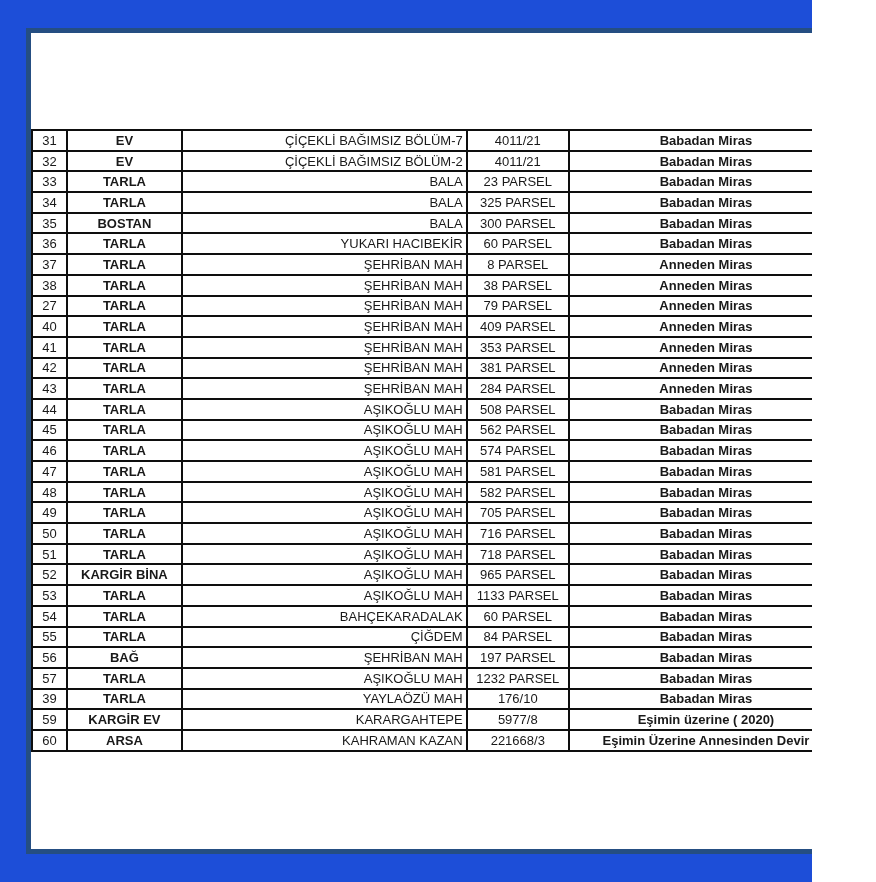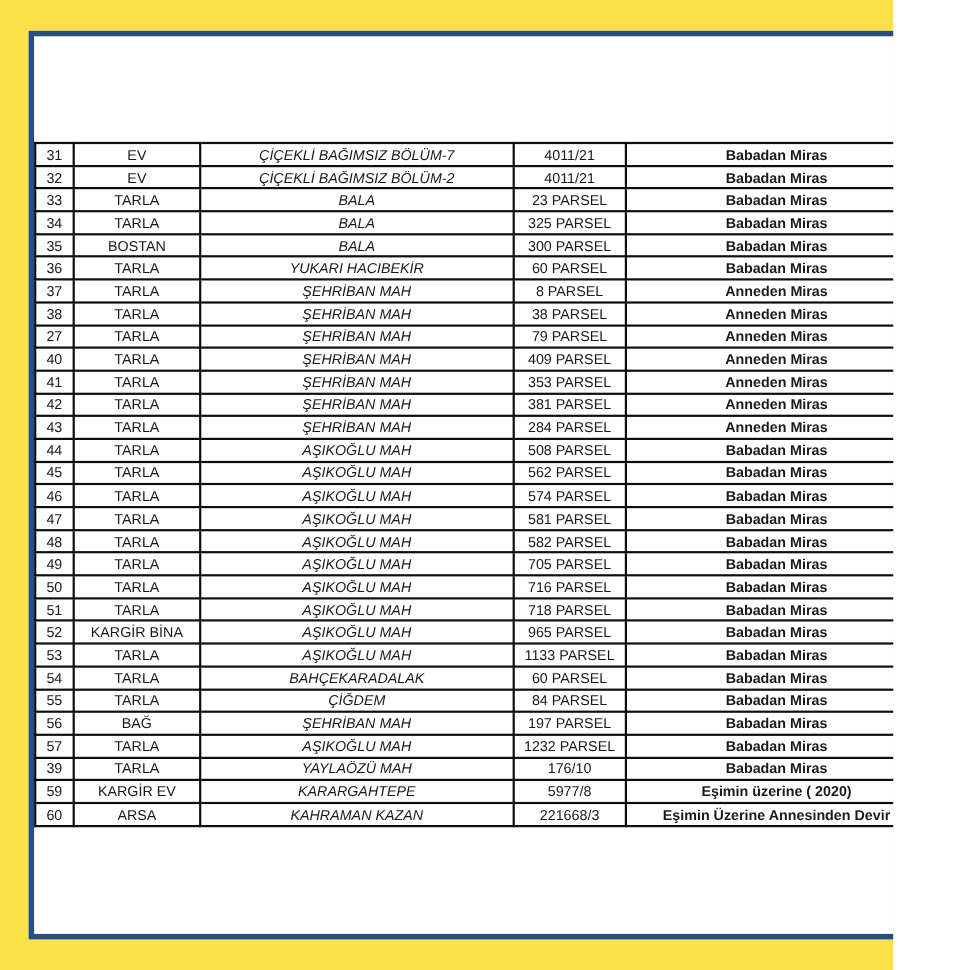--- a/index.html
+++ b/index.html
@@ -8,21 +8,21 @@
     background: #ffffff;
     width: 876px;
     height: 882px;
     font-family: "Liberation Sans", "DejaVu Sans", sans-serif;
     -webkit-font-smoothing: antialiased;
   }
   .page {
     position: relative;
     width: 812px;
     height: 882px;
-    background: #fde047;
+    background: #1d4ed8;
     overflow: hidden;
   }
   .frame {
     position: absolute;
     left: 26px;
     top: 28px;
     width: 814px;
     height: 816px;
     border: 5px solid #254e82;
     background: #ffffff;
@@ -45,22 +45,22 @@
     box-sizing: border-box;
     padding: 0 3px;
     font-size: 13px;
     line-height: 1;
     color: #191919;
     white-space: nowrap;
     overflow: hidden;
     vertical-align: middle;
   }
   td.c-no     { text-align: center; }
-  td.c-type   { text-align: center; }
-  td.c-loc    { text-align: center; padding-left: 4px; font-style: italic; }
+  td.c-type   { text-align: center; font-weight: bold; }
+  td.c-loc    { text-align: right; padding-left: 4px; }
   td.c-parcel { text-align: center; }
   td.c-acq    { text-align: center; font-weight: bold; }
   col.w-no     { width: 4.3%; }
   col.w-type   { width: 14.2%; }
   col.w-loc    { width: 35.1%; }
   col.w-parcel { width: 12.6%; }
   col.w-acq    { width: 33.8%; }
 </style>
 </head>
 <body>

